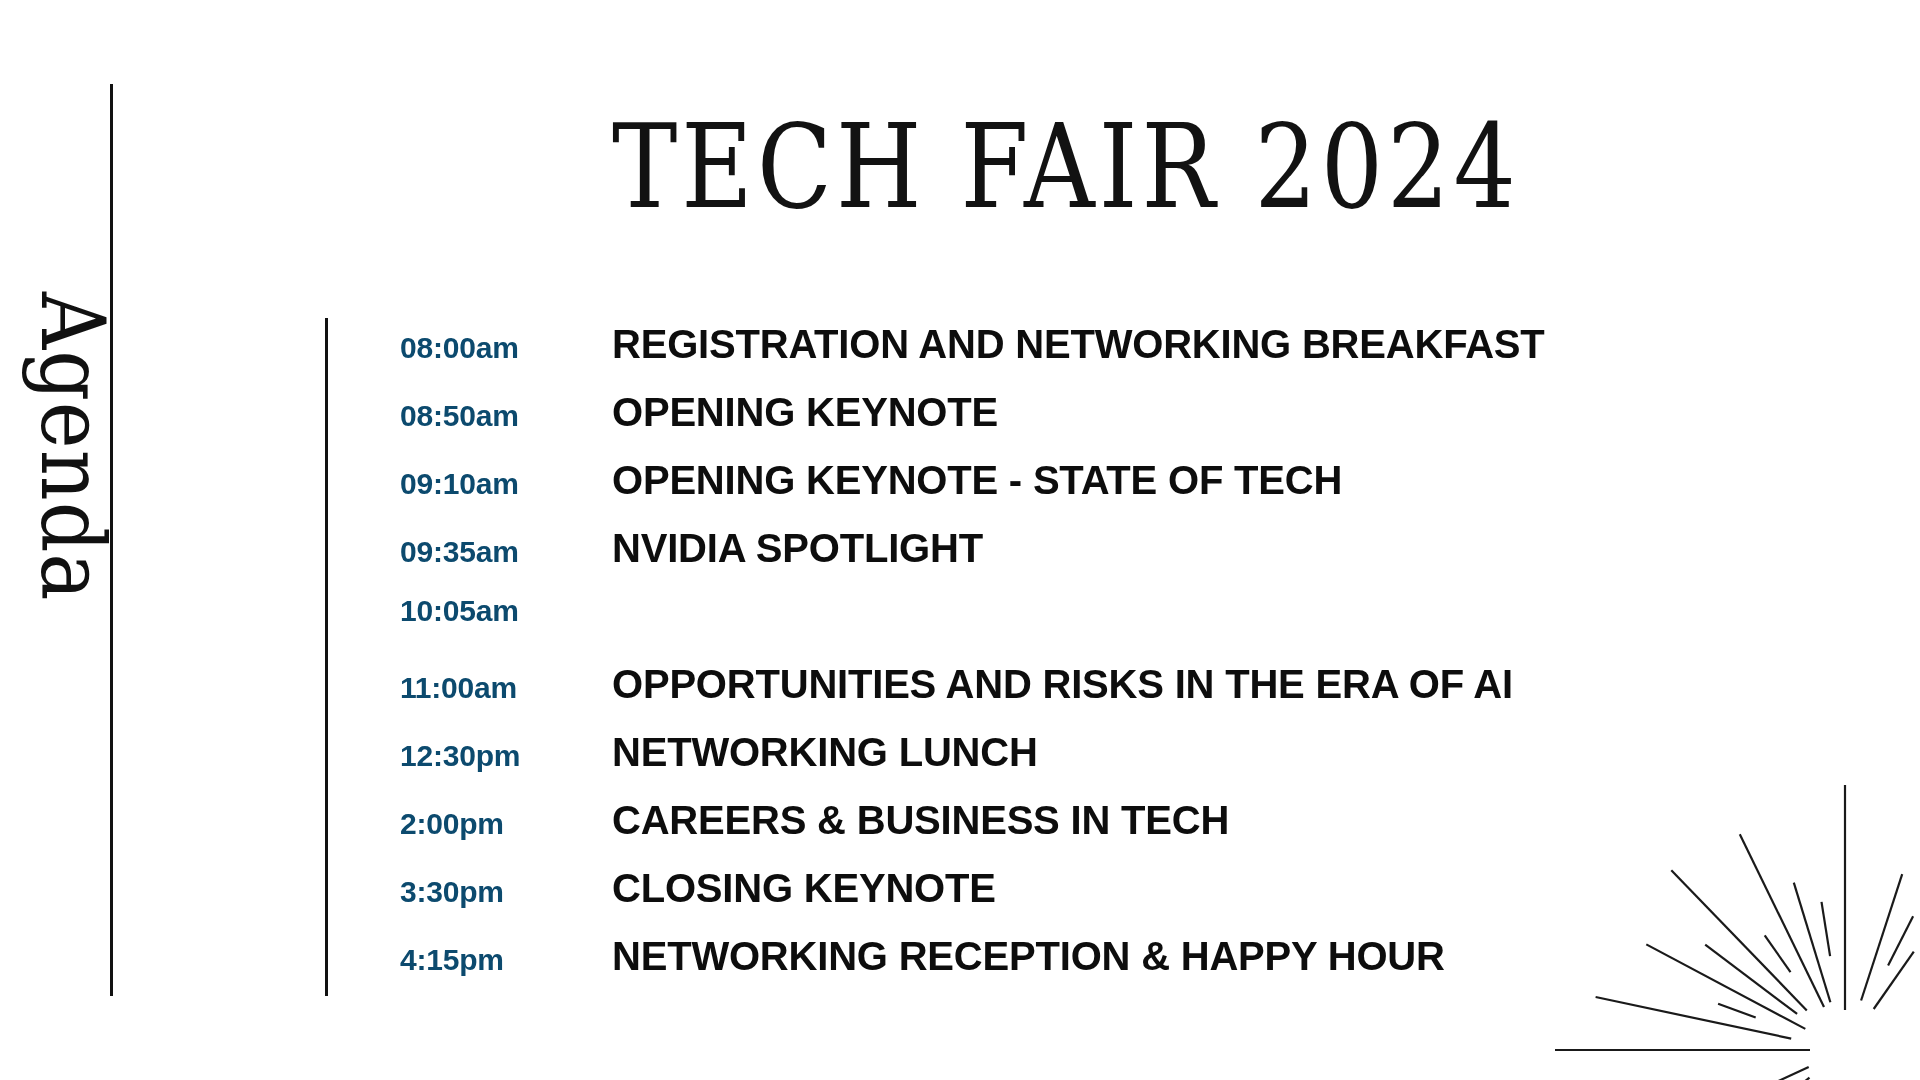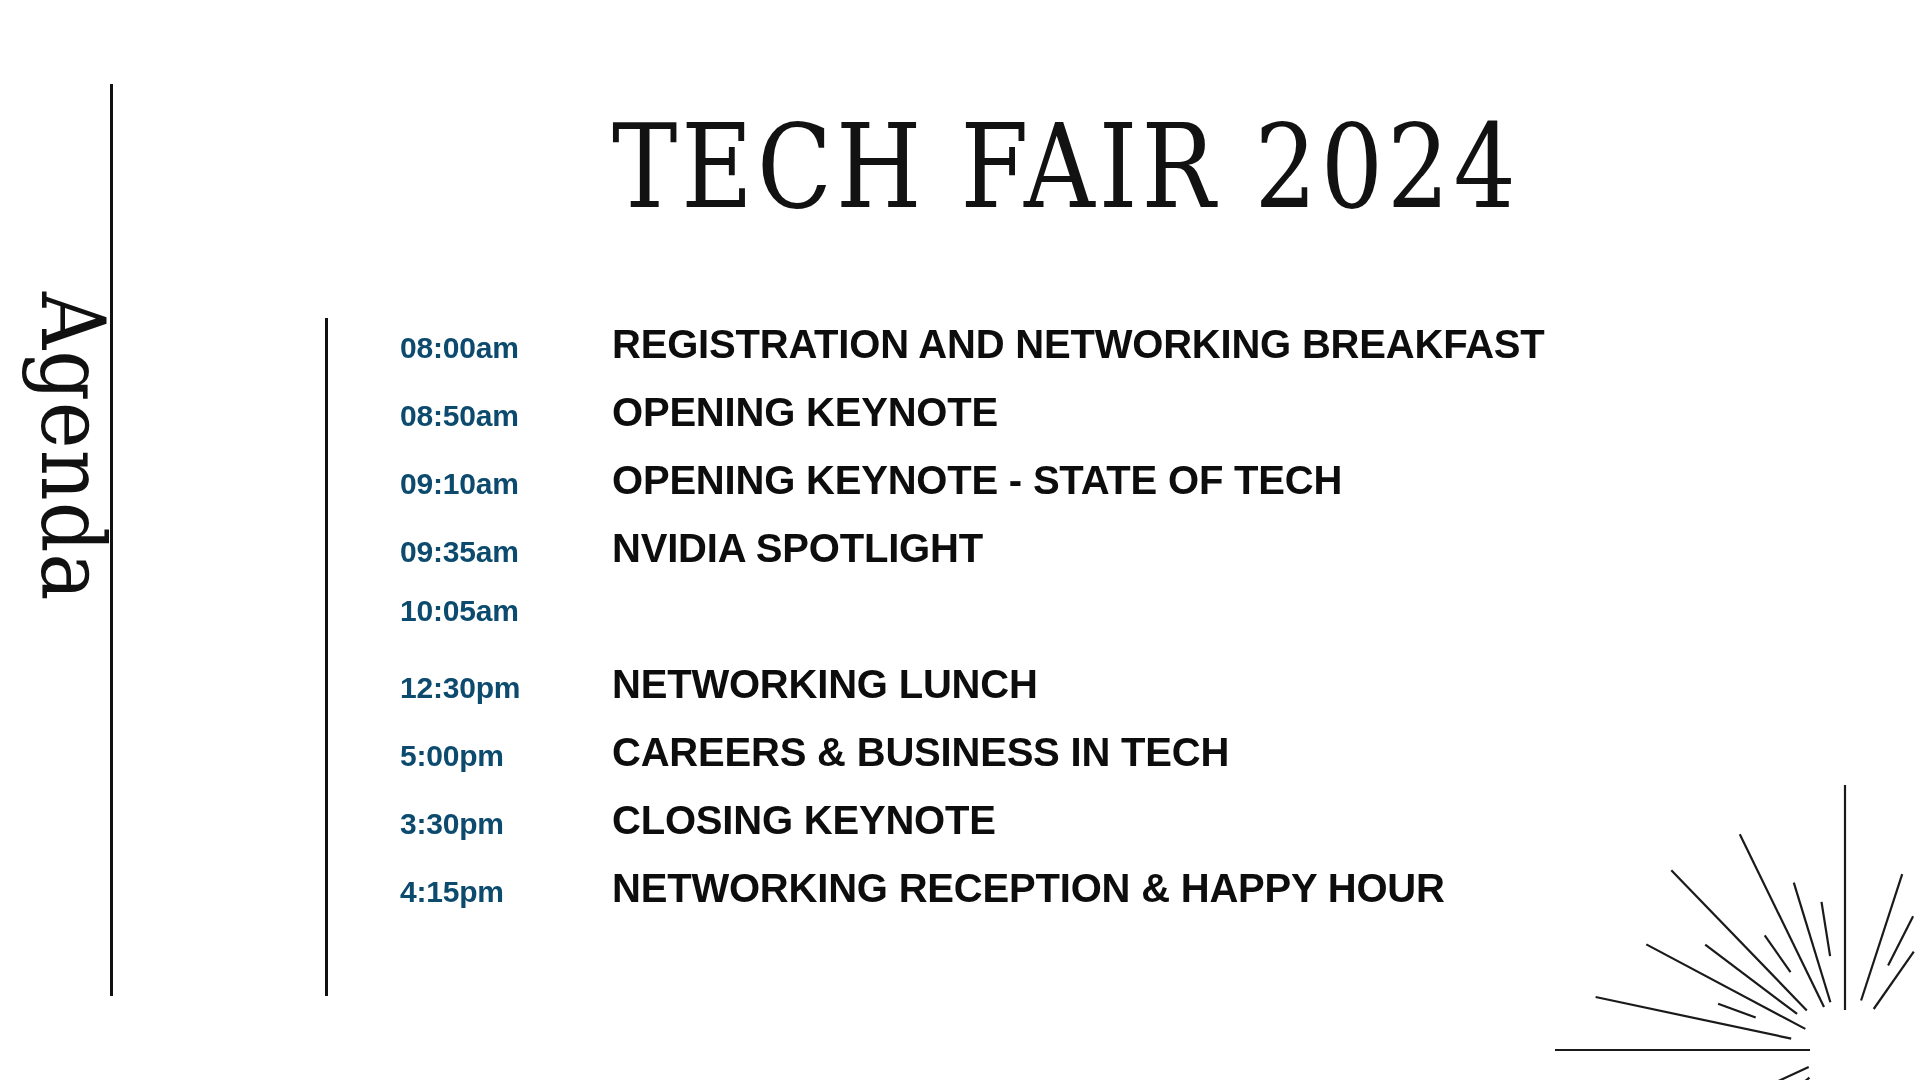--- a/index.html
+++ b/index.html
@@ -127,25 +127,29 @@
         <span class="agenda-title">OPENING KEYNOTE - STATE OF TECH</span>
       </div>
       <div class="agenda-row">
         <span class="agenda-time">09:35am</span>
         <span class="agenda-title">NVIDIA SPOTLIGHT</span>
       </div>
       <div class="agenda-row">
         <span class="agenda-time">10:05am</span>
       </div>
       <div class="agenda-row">
+        <span class="agenda-time">11:00am</span>
+        <span class="agenda-title">OPPORTUNITIES AND RISKS IN THE ERA OF AI</span>
+      </div>
+      <div class="agenda-row">
         <span class="agenda-time">12:30pm</span>
         <span class="agenda-title">NETWORKING LUNCH</span>
       </div>
       <div class="agenda-row">
-        <span class="agenda-time">5:00pm</span>
+        <span class="agenda-time">2:00pm</span>
         <span class="agenda-title">CAREERS &amp; BUSINESS IN TECH</span>
       </div>
       <div class="agenda-row">
         <span class="agenda-time">3:30pm</span>
         <span class="agenda-title">CLOSING KEYNOTE</span>
       </div>
       <div class="agenda-row">
         <span class="agenda-time">4:15pm</span>
         <span class="agenda-title">NETWORKING RECEPTION &amp; HAPPY HOUR</span>
       </div>

